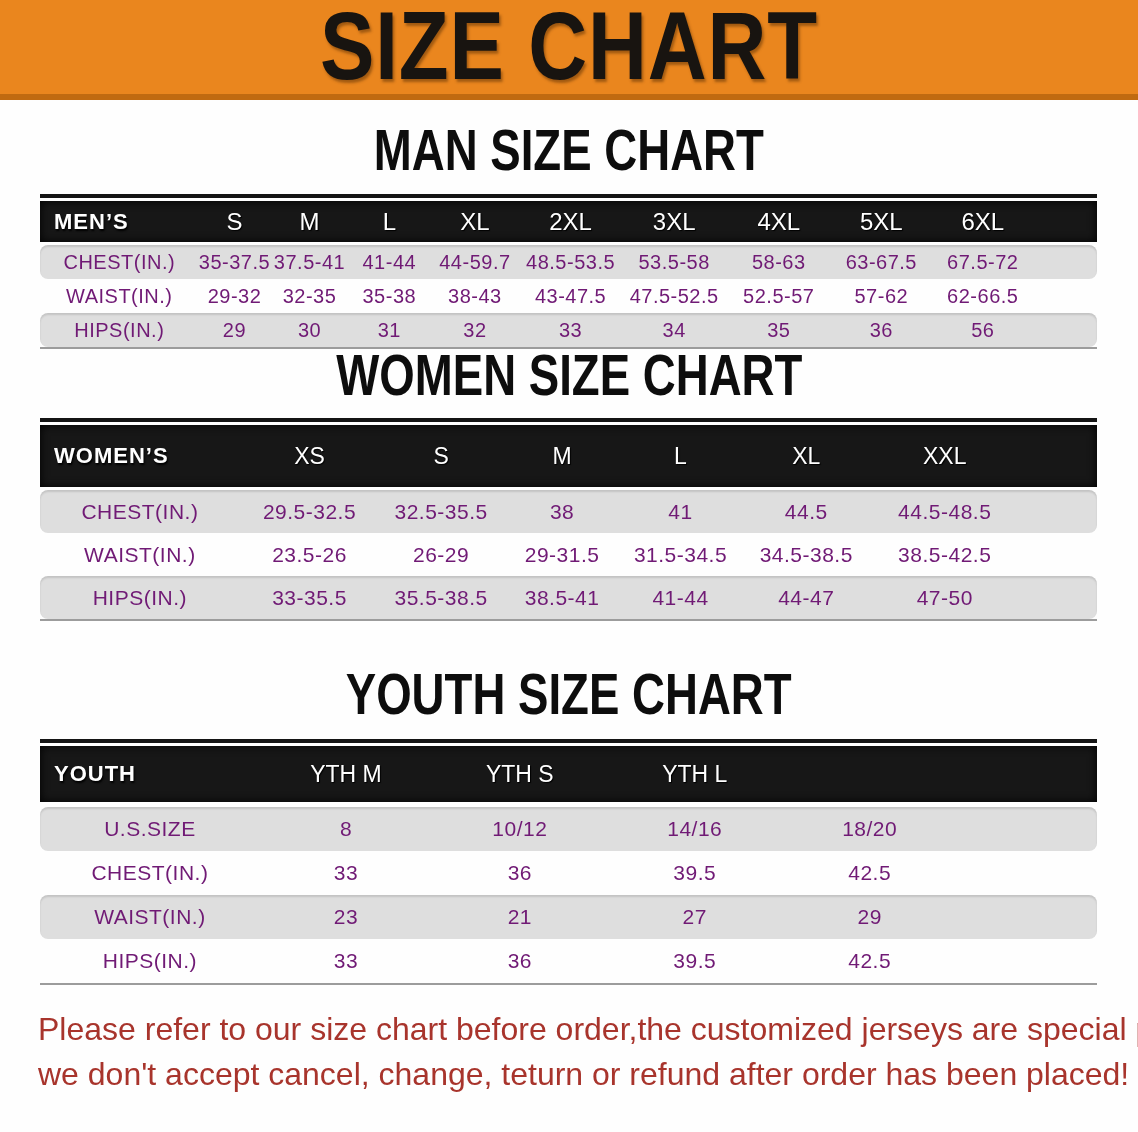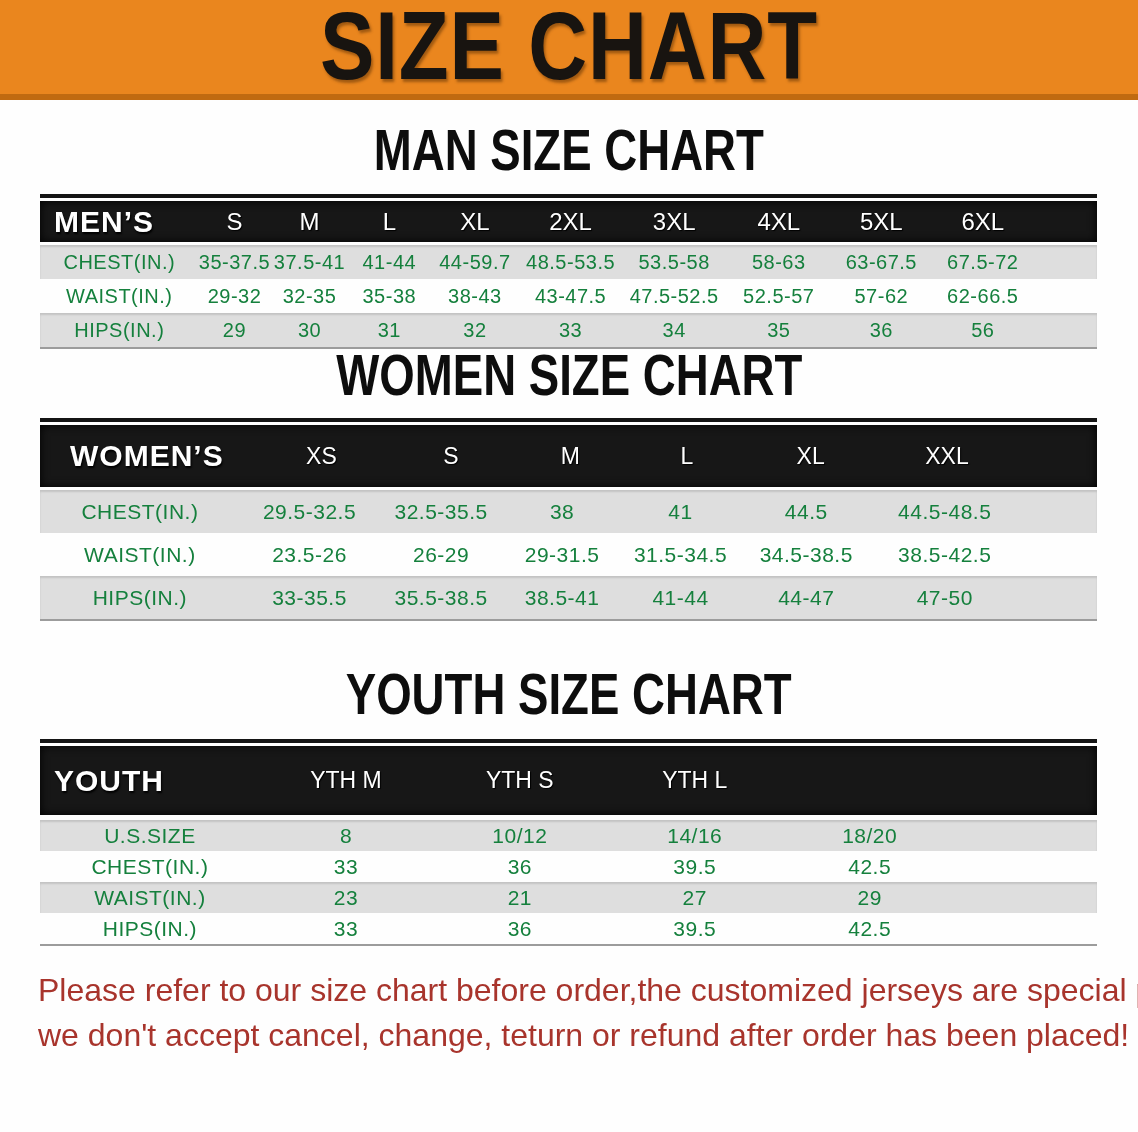--- a/index.html
+++ b/index.html
@@ -26,30 +26,30 @@
   .t-men{margin-top:18px;}
   .t-women{margin-top:17px;}
   .t-youth{margin-top:19px;}
   .top-rule{height:4px;background:#141414;margin-bottom:3px;}
   .grid{display:grid;align-items:center;}
   .cols-men{grid-template-columns:15% 6.8% 7.4% 7.7% 8.5% 9.6% 10% 9.8% 9.6% 9.6% 6%;}
   .cols-women{grid-template-columns:18.9% 13.2% 11.7% 11.2% 11.2% 12.6% 13.6% 7.6%;}
   .cols-youth{grid-template-columns:20.8% 16.3% 16.6% 16.5% 16.6% 13.2%;}
   .band{background:#171717;color:#ffffff;box-shadow:inset 0 0 10px #000;}
   .t-men .band{height:41px;margin-bottom:3px;}
-  .t-women .band{height:62px;margin-bottom:3px;padding-left:16px;}
-  .t-youth .band{height:69px;margin-bottom:5px;}
-  .band-label{font-weight:bold;font-size:30px;padding-left:14px;letter-spacing:1px;
+  .t-women .band{height:62px;margin-bottom:3px;}
+  .t-youth .band{height:56px;margin-bottom:5px;}
+  .band-label{font-weight:bold;font-size:22px;padding-left:14px;letter-spacing:1px;
           text-shadow:1px 2px 2px #000;white-space:nowrap;}
   .band-size{text-align:center;font-size:24px;font-weight:normal;text-shadow:1px 1px 1px #000;}
   .t-women .band-size,.t-youth .band-size{font-size:23px;}
-  .trow{color:#15803d;}
+  .trow{color:#701a75;border-radius:8px;}
   .t-men .trow{height:34px;font-size:20px;}
   .t-women .trow{height:43px;font-size:21px;}
-  .t-youth .trow{height:31px;font-size:21px;}
+  .t-youth .trow{height:44px;font-size:21px;}
   .gray{background:#DEDEDE;box-shadow:inset 0 2px 2px rgba(0,0,0,0.12);}
   .row-label,.val{text-align:center;letter-spacing:0.5px;}
 
   
   .disclaimer{margin:22px 0 0 38px;color:#A8342C;font-size:32px;line-height:45px;}
   .disclaimer div{white-space:nowrap;}
 </style>
 </head>
 <body>
 

